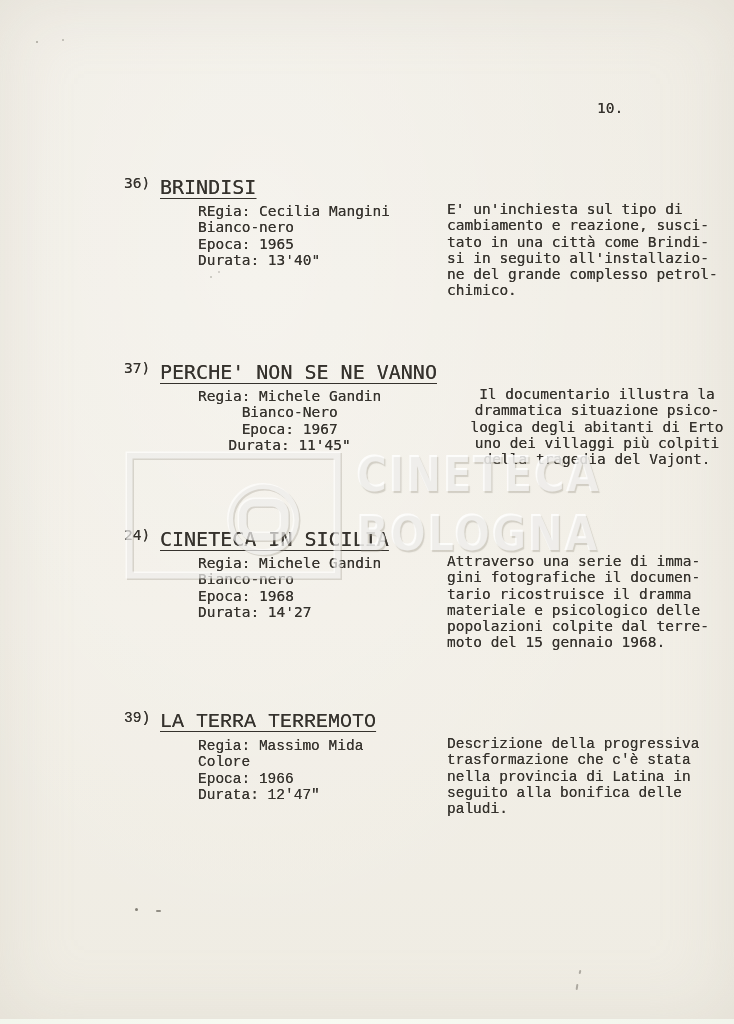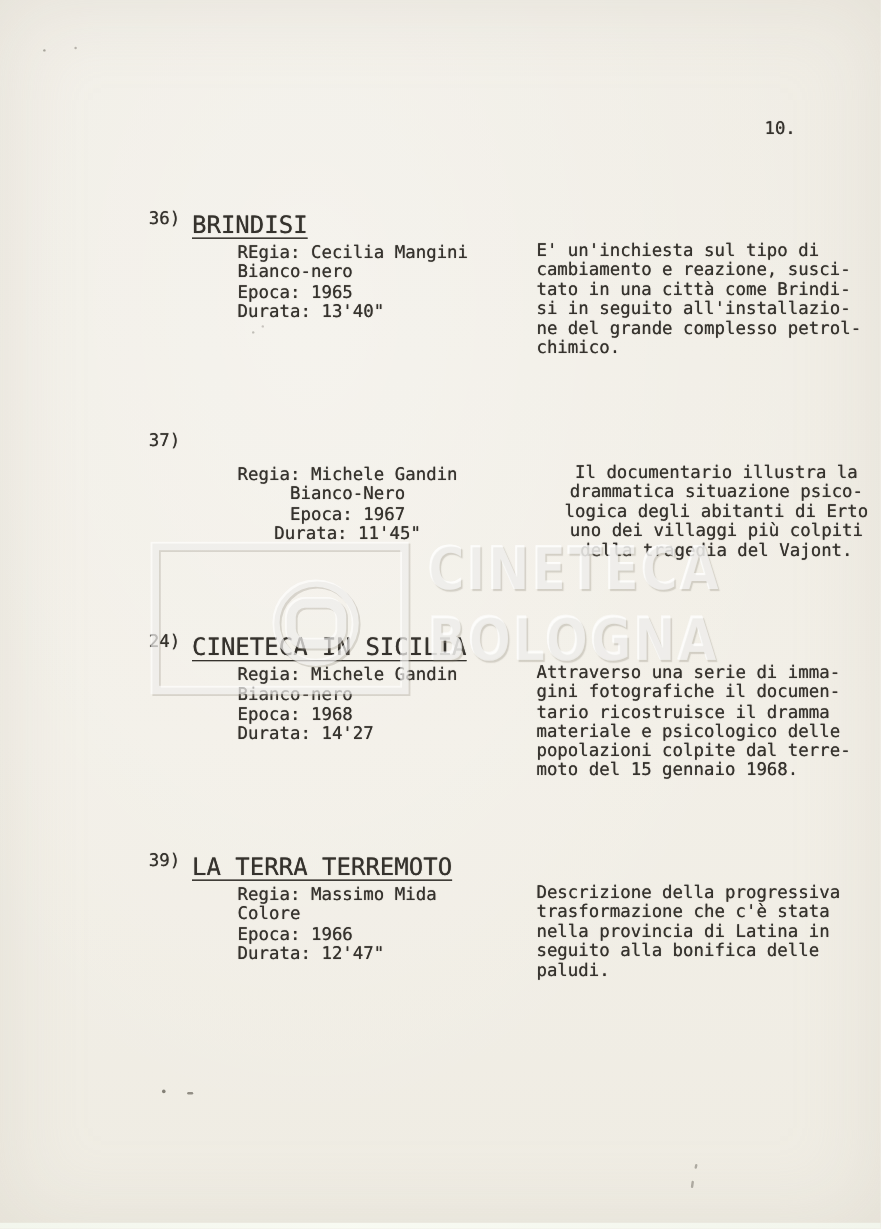--- a/index.html
+++ b/index.html
@@ -6,21 +6,21 @@
   body{
     width:734px;height:1024px;position:relative;overflow:hidden;
     background:
       radial-gradient(ellipse at 35% 25%, rgba(255,255,255,0.30), rgba(255,255,255,0) 65%),
       linear-gradient(180deg,#f0ede5 0%,#f2efe7 60%,#efece3 100%);
     font-family:"DejaVu Sans Mono","Liberation Mono",monospace;
     font-size:14.5px;color:#35322d;
   }
   .page{position:absolute;inset:0;box-shadow:inset 0 0 70px rgba(198,192,176,0.28);}
   .ink{text-shadow:0 0 0.6px rgba(52,48,42,0.85);}
-  .page-number{position:absolute;left:597px;top:100px;margin-left:40px;}
+  .page-number{position:absolute;left:597px;top:100px;}
   .entry{position:absolute;left:0;width:610px;height:10px;}
   .entry .num{position:absolute;left:124px;top:0;white-space:nowrap;}
   .entry .title{
     position:absolute;left:160px;top:0;margin:0;white-space:nowrap;
     font-size:20px;font-weight:normal;
     text-decoration:underline;text-underline-offset:3.5px;text-decoration-thickness:1.4px;
   }
   .entry .details{position:absolute;left:162px;top:28px;white-space:pre-line;line-height:16.3px;margin-left:36px;}
   .entry .desc{position:absolute;left:447px;top:26px;width:300px;white-space:pre-line;line-height:16.3px;}
   
@@ -59,20 +59,21 @@
 Durata: 13'40"</div>
       <div class="desc ink">E' un'inchiesta sul tipo di
 cambiamento e reazione, susci-
 tato in una città come Brindi-
 si in seguito all'installazio-
 ne del grande complesso petrol-
 chimico.</div>
     </article>
       <article class="entry" style="top: 360px; text-align: center;">
       <span class="num ink">37)</span>
+      <h2 class="title ink">PERCHE' NON SE NE VANNO</h2>
       <div class="details ink">Regia: Michele Gandin
 Bianco-Nero
 Epoca: 1967
 Durata: 11'45"</div>
       <div class="desc ink">Il documentario illustra la
 drammatica situazione psico-
 logica degli abitanti di Erto
 uno dei villaggi più colpiti
 della tragedia del Vajont.</div>
     </article>
@@ -83,21 +84,21 @@
 Bianco-nero
 Epoca: 1968
 Durata: 14'27</div>
       <div class="desc ink">Attraverso una serie di imma-
 gini fotografiche il documen-
 tario ricostruisce il dramma
 materiale e psicologico delle
 popolazioni colpite dal terre-
 moto del 15 gennaio 1968.</div>
     </article>
-      <article class="entry" style="top: 710px;">
+      <article class="entry" style="top: 710px; font-family: Liberation Mono, monospace;">
       <span class="num ink">39)</span>
       <h2 class="title ink">LA TERRA TERREMOTO</h2>
       <div class="details ink">Regia: Massimo Mida
 Colore
 Epoca: 1966
 Durata: 12'47"</div>
       <div class="desc ink">Descrizione della progressiva
 trasformazione che c'è stata
 nella provincia di Latina in
 seguito alla bonifica delle

